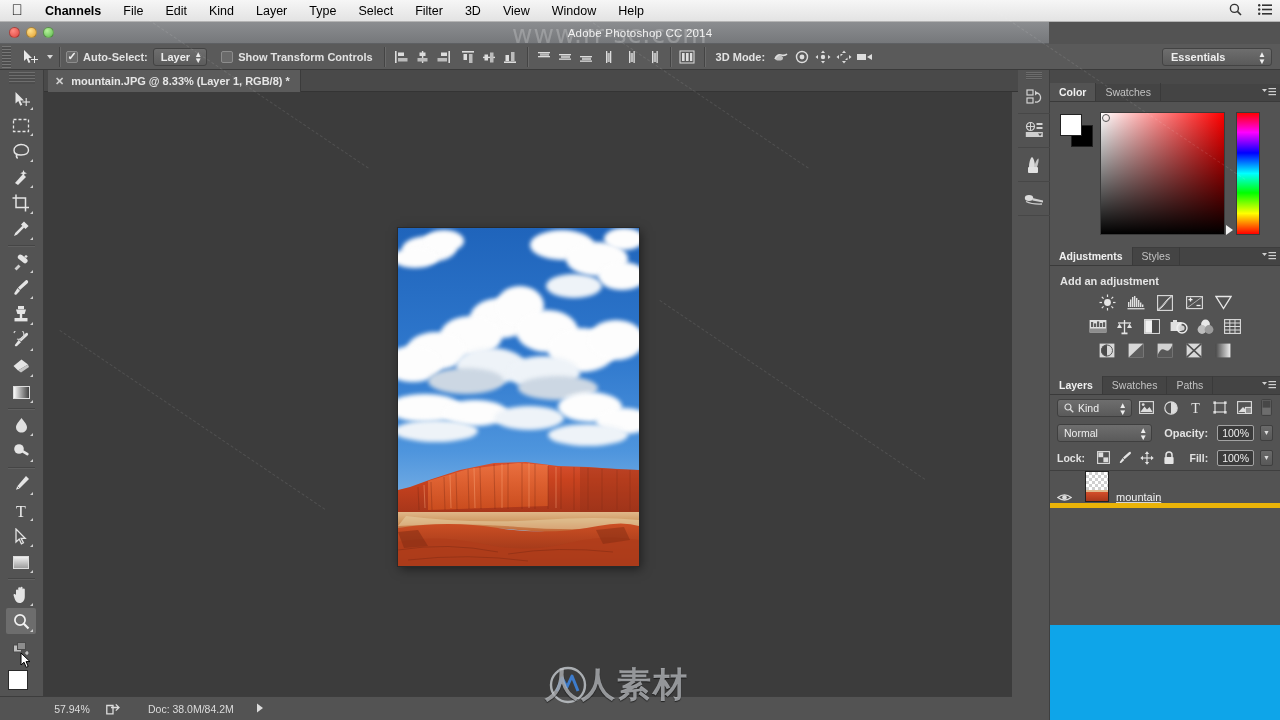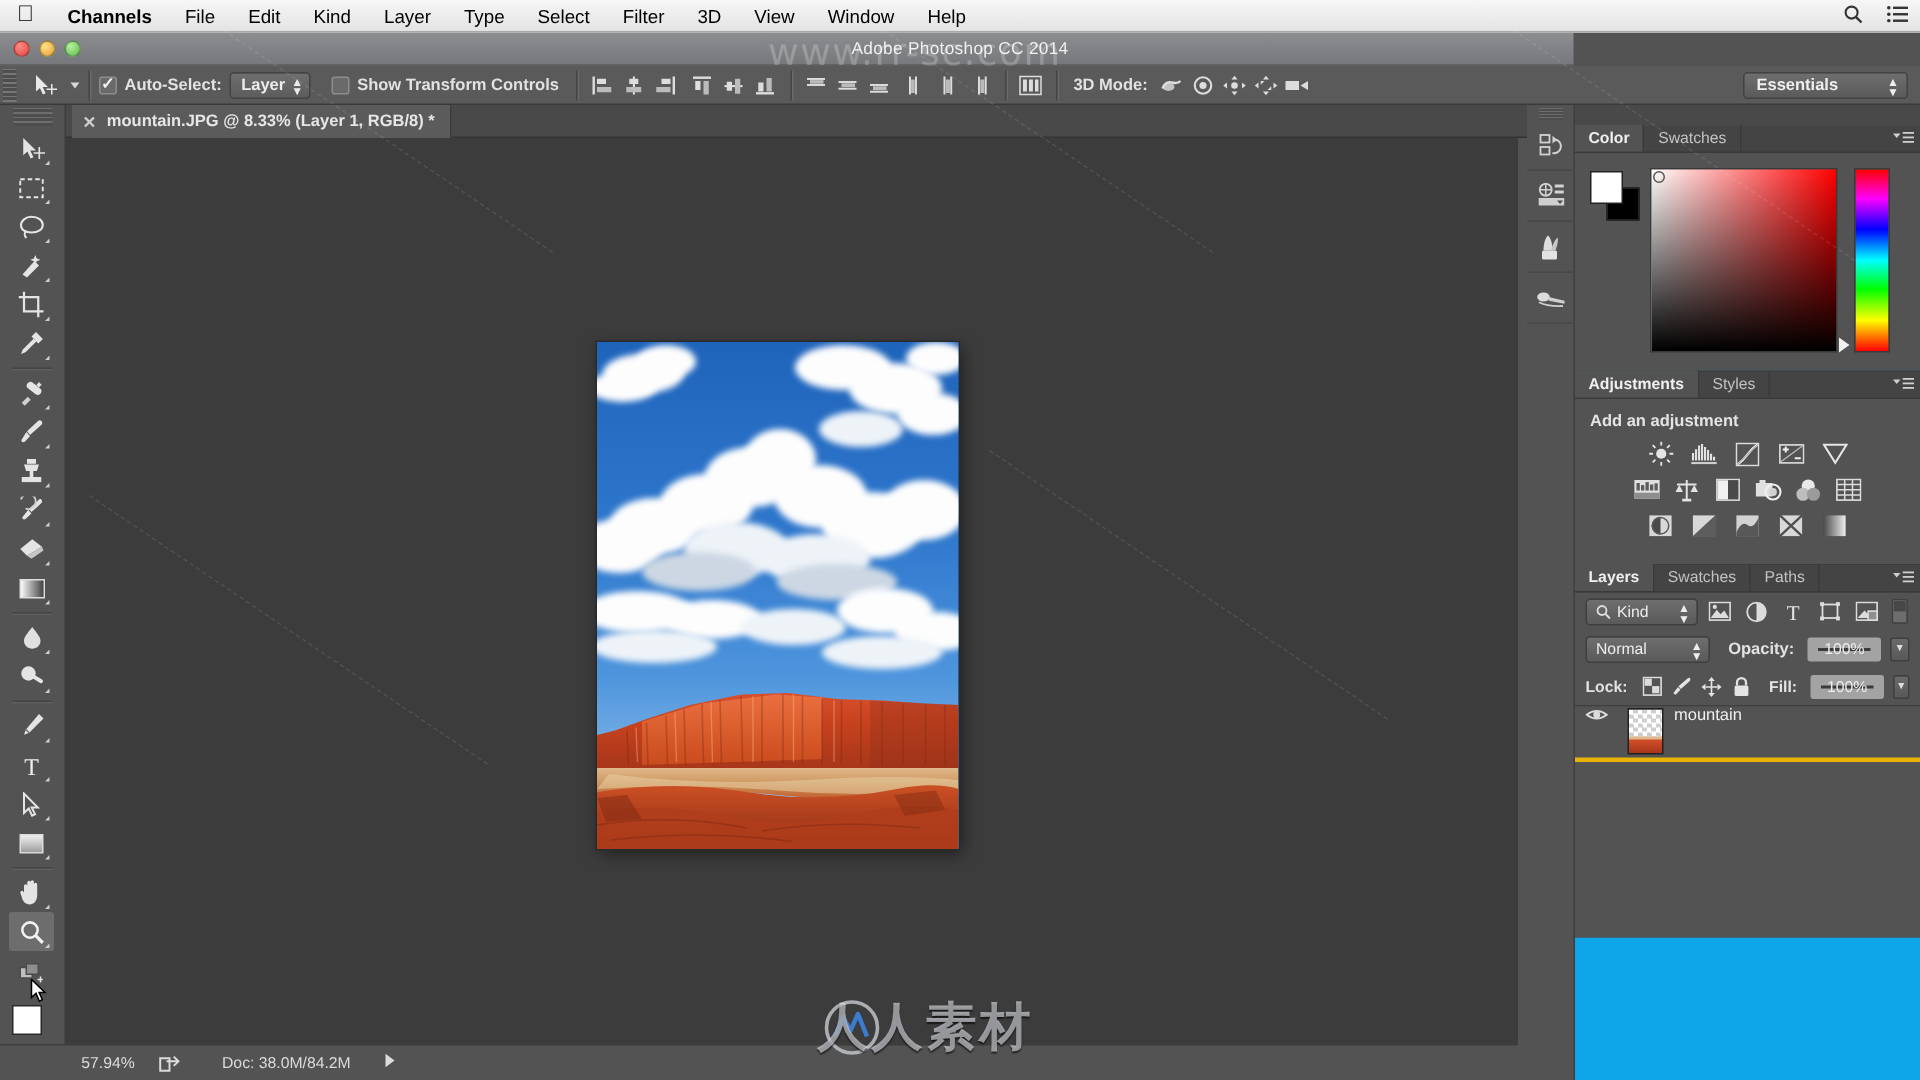--- a/index.html
+++ b/index.html
@@ -140,29 +140,29 @@
   .lrow{ height:25px; display:flex; align-items:center; padding:0 7px; gap:6px;}
   #kindSel{ width:80px;height:18px; background:linear-gradient(180deg,#6e6e6e,#5a5a5a);
     border:1px solid #3f3f3f;border-radius:3px; display:flex;align-items:center; padding-left:6px;
     font-size:10.5px;color:#eee; position:relative;}
   #kindSel .arr{ position:absolute;right:4px;top:2px;font-size:8px;line-height:7px;}
   .filterIcon{ width:20px;height:18px;display:flex;align-items:center;justify-content:center;}
   #blendSel{ flex:1; height:18px; background:linear-gradient(180deg,#6e6e6e,#5a5a5a);
     border:1px solid #3f3f3f;border-radius:3px; display:flex;align-items:center;padding-left:6px;
     font-size:10.5px;color:#eee;position:relative;max-width:118px;}
   #blendSel .arr{ position:absolute;right:4px;top:2px;font-size:8px;line-height:7px;}
-  .fieldVal{ background:#3b3b3b;border:7px solid #a3a3a3; height:16px; padding:0 4px;
+  .fieldVal{ background:#3b3b3b;border:1px solid #a3a3a3; height:16px; padding:0 4px;
     font-size:10.5px;color:#eee; display:flex;align-items:center;border-radius:2px;}
   .stepBtn{ width:13px;height:16px;background:linear-gradient(180deg,#6a6a6a,#585858);
     border:1px solid #3f3f3f;border-radius:2px;display:flex;align-items:center;justify-content:center;
     font-size:7px;color:#ddd;}
   .lockIcon{ width:16px;height:16px;display:flex;align-items:center;justify-content:center;}
   #layerList{ border-top:1px solid #3f3f3f; }
-  .layerRow{ height:37px; display:flex; align-items:flex-start; border-bottom:3px solid #eab308;
-    background:#535353; position:relative;}
+  .layerRow{ height:37px; display:flex; align-items:flex-end; border-bottom:5px solid #eab308;
+    background:#535353; position:relative;text-decoration:underline;}
   .layerRow.active{ background:#7b94b4; }
   .eye{ width:28px; display:flex; align-items:center; justify-content:center;}
   .thumbBox{ width:38px;height:33px; display:flex;align-items:center;justify-content:center;}
   .thumb{ width:24px;height:31px; border:1px solid #222; background:#888; position:relative; overflow:hidden;}
   .thumb.sel{ outline:2px solid #fff; outline-offset:0; }
   .lname{ font-size:11px; color:#f0f0f0; flex:1; }
   .lname.it{ font-style:italic; font-weight:bold;}
   .lockTag{ margin-right:12px; }
   #layersEmpty{ height:117px; background:#535353;}
 

